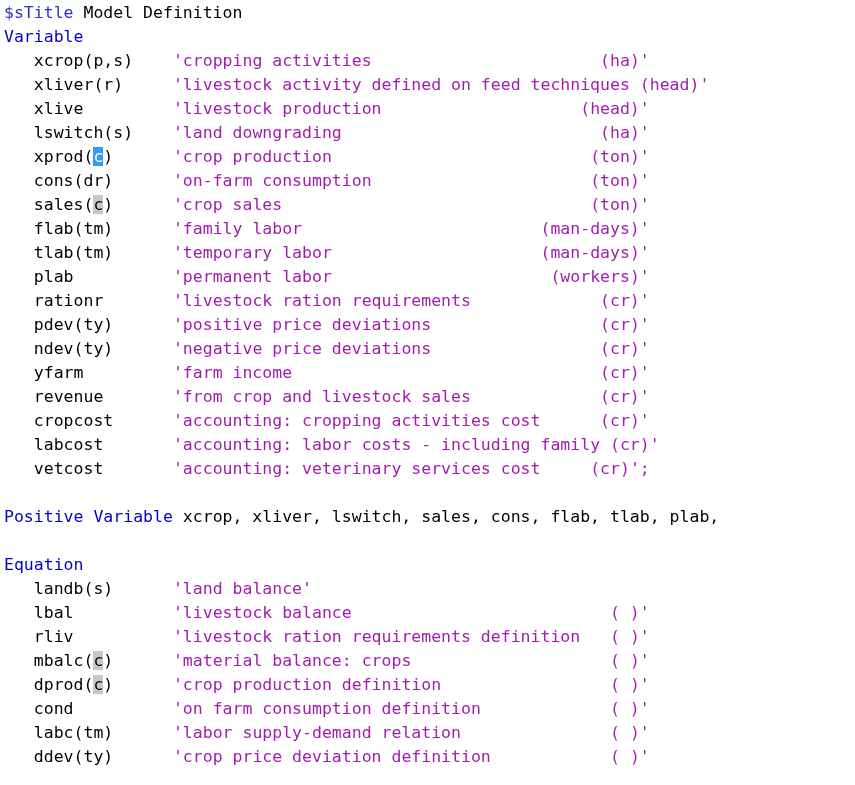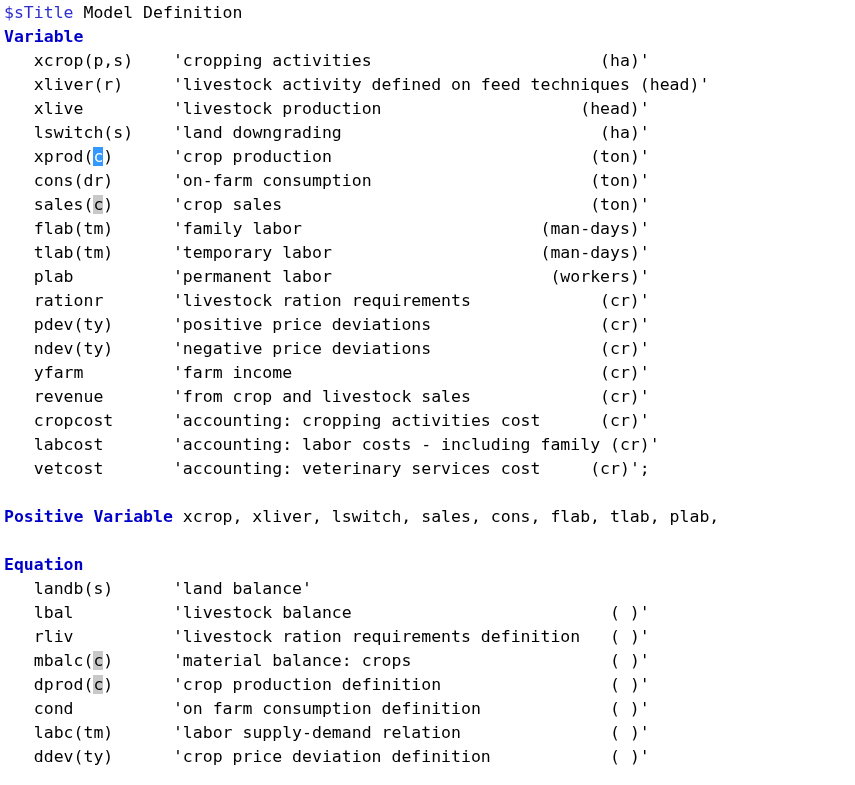--- a/index.html
+++ b/index.html
@@ -18,22 +18,22 @@
   }
   #editor {
     padding: 1px 0 0 4px;
     white-space: pre;
   }
   .line {
     white-space: pre;
     height: 24px;
   }
   .kw-dollar { color: #2f2fd0; }
-  .kw-decl   { color: #0000c8; font-weight: bold; }
-  .cmt       { color: #000000; }
+  .kw-decl   { color: #0000c8; font-weight: normal; }
+  .cmt       { color: #a21caf; }
   .plain     { color: #000000; }
   .hl {
     background: #3399ff;
     color: #ffffff;
   }
   .hl-grey {
     background: #c8c8c8;
     color: #000000;
   }
   .blank { height: 24px; }

